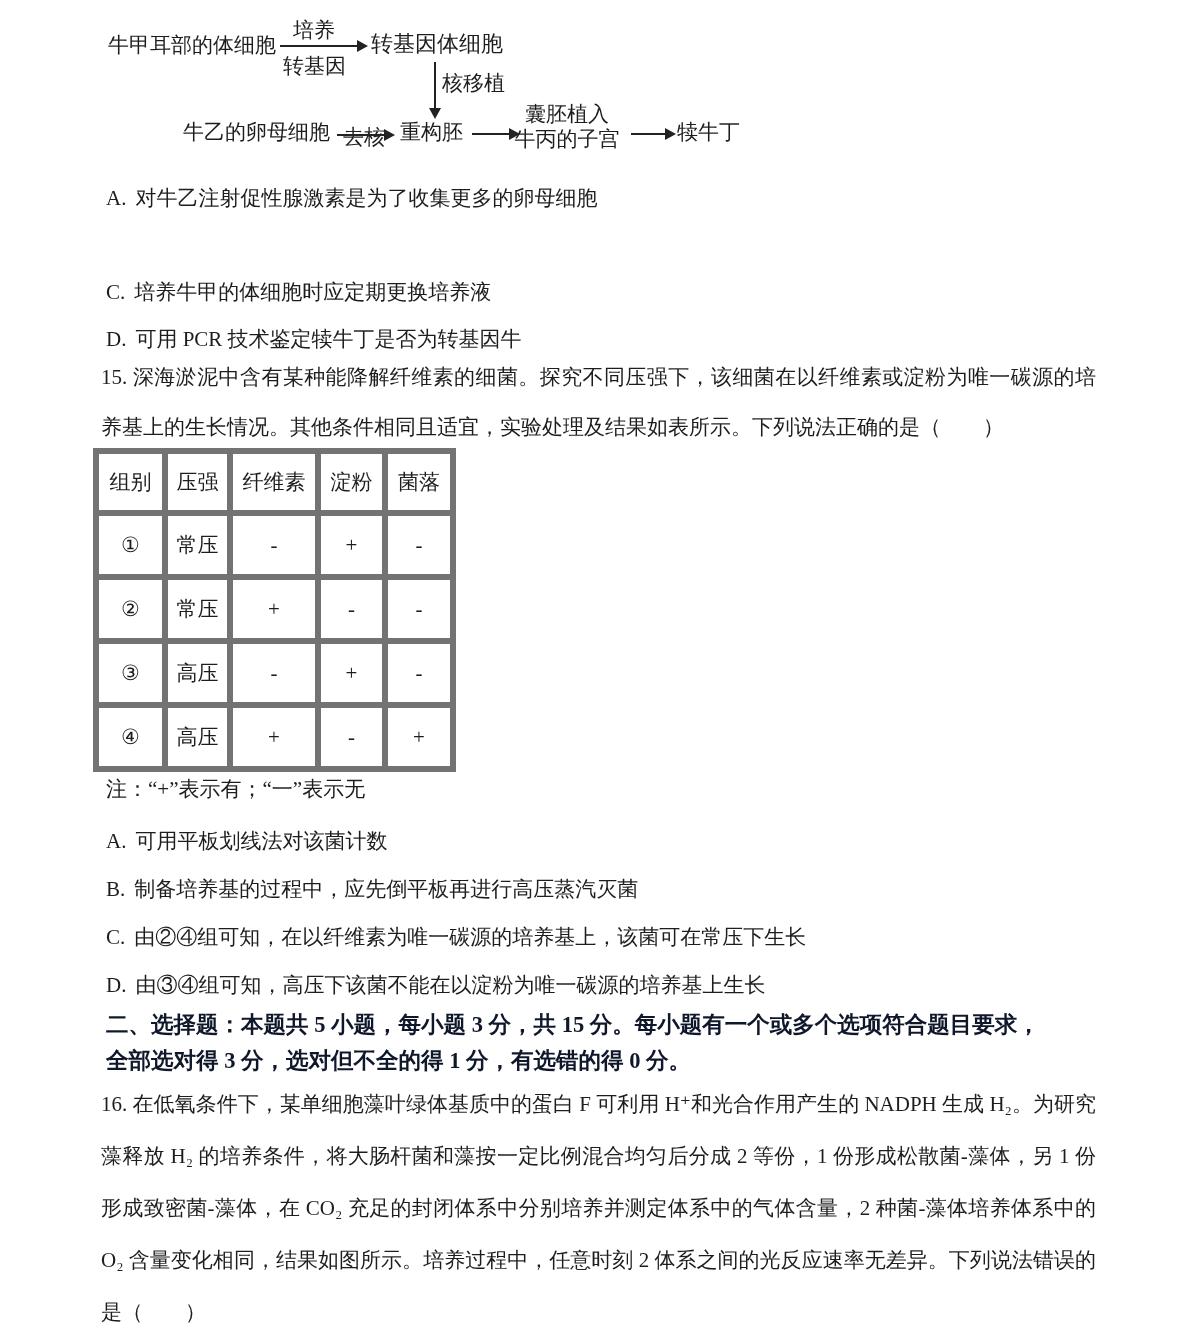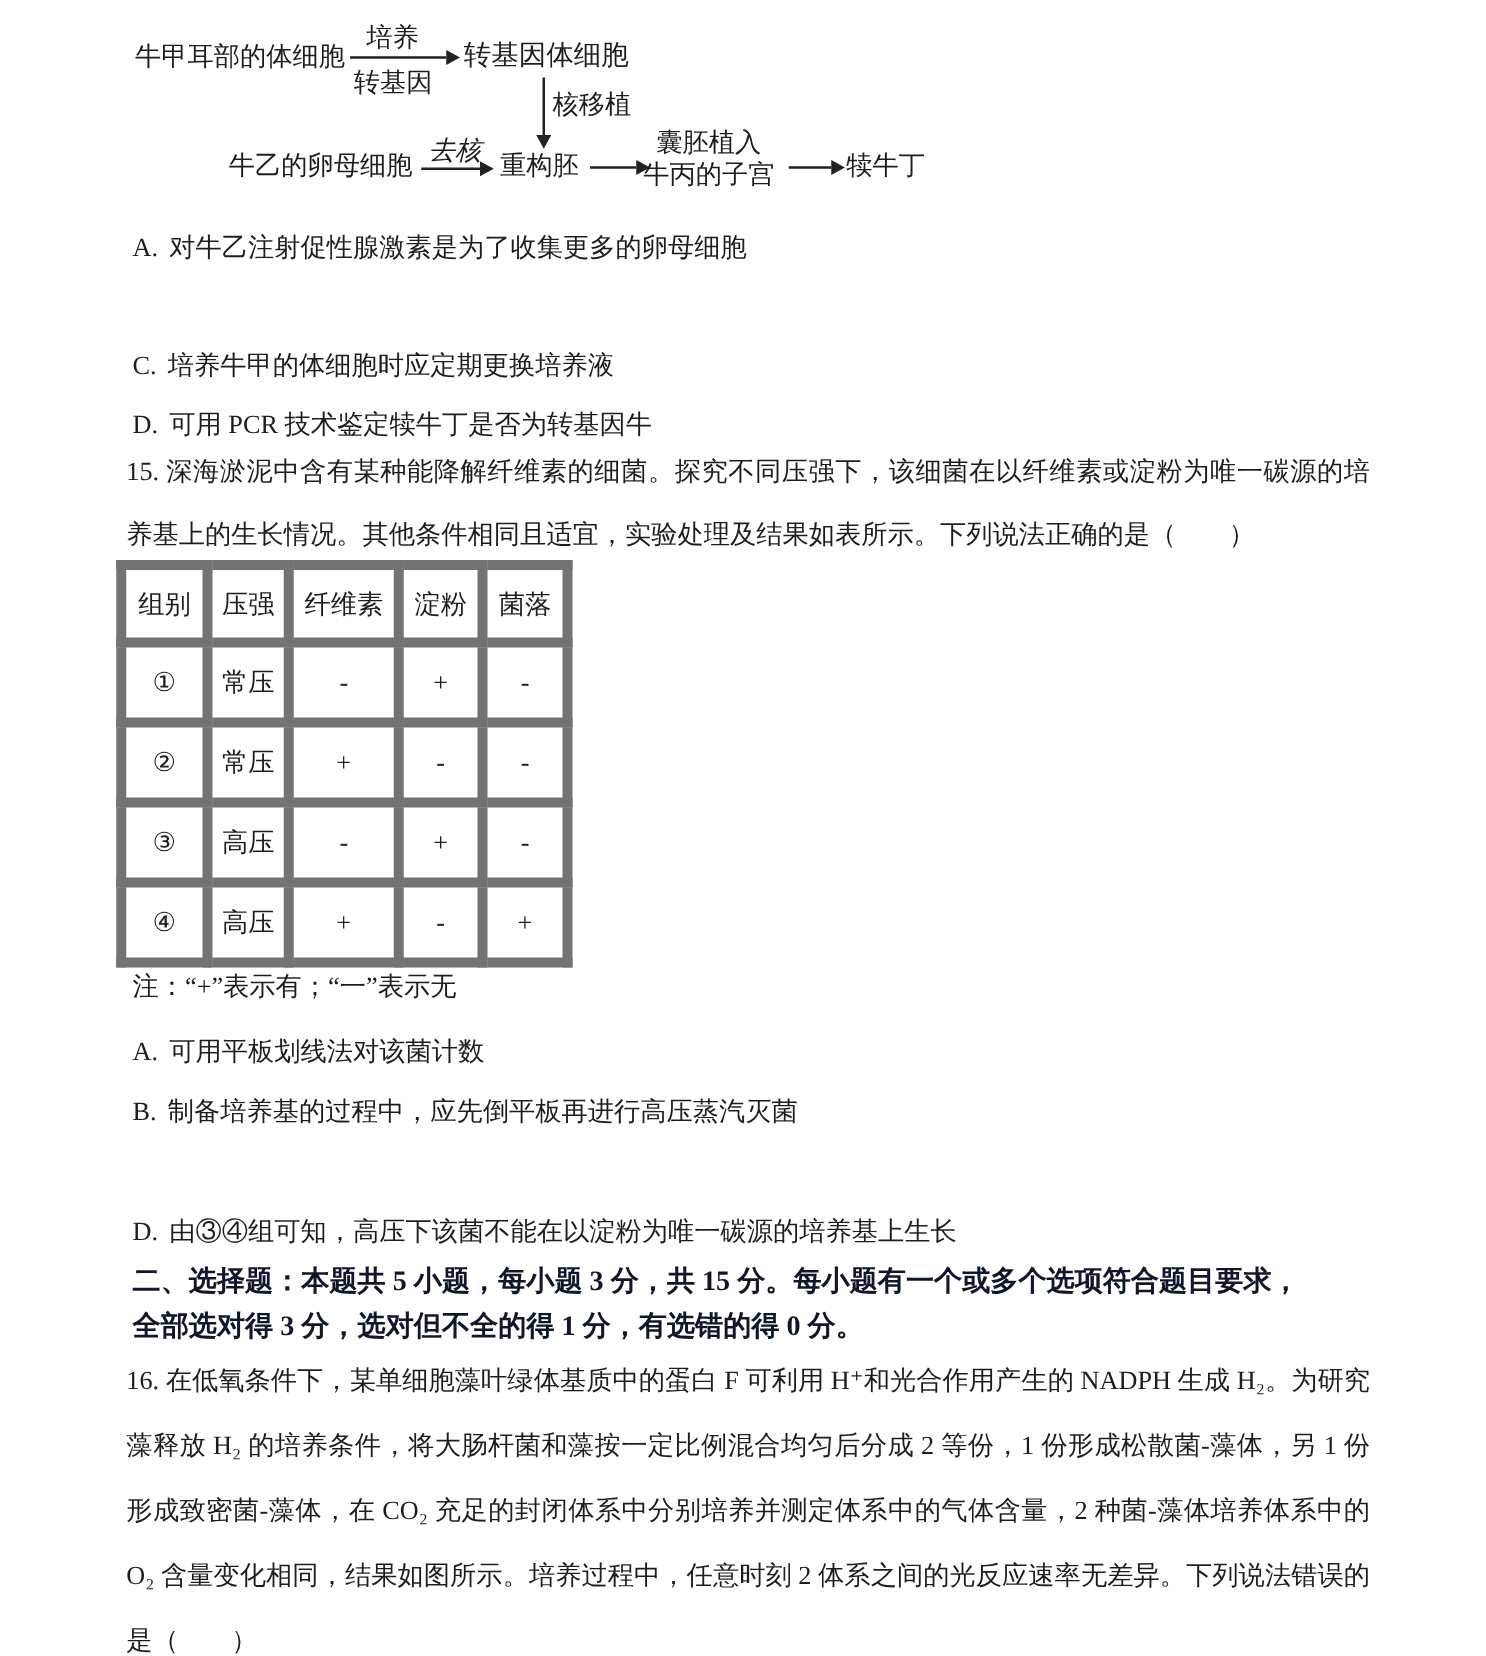--- a/index.html
+++ b/index.html
@@ -27,21 +27,21 @@
   .opt .lbl { display:inline-block; margin-right:9px; }
   .stem { position:absolute; left:101px; width:995px; font-size:21px; text-align:justify; }
   .stem15 { top:352px; line-height:50px; }
   .stem16 { top:1078px; line-height:52px; }
   .note { position:absolute; left:106px; top:775px; font-size:21px; white-space:nowrap; }
   .sec-head { position:absolute; left:106px; top:1007px; width:995px;
               font-size:22.5px; font-weight:bold; line-height:36px; color:#0f172a; }
   
   table.growth { position:absolute; left:93px; top:448px; border-collapse:collapse; table-layout:fixed; }
   table.growth td, table.growth th {
-    border:8px solid #737373; font-weight:normal;
+    border:6px solid #737373; font-weight:normal;
     text-align:center; vertical-align:middle; font-size:21px; color:#1d1d1d;
   }
   table.growth th { height:62px; }
   table.growth td { height:64px; }
   .c0{width:69px;} .c1{width:65px;} .c2{width:88px;} .c3{width:67px;} .c4{width:68px;}
 </style>
 </head>
 <body>
 
 <div class="page">
@@ -53,21 +53,21 @@
     <div class="ha" style="left:280px; top:45px; width:77px;"></div>
     <span class="dg dg-sm" style="left:283px; top:53px;text-align:center;">转基因</span>
 
     <span class="dg" style="left:371px; top:31px; font-size:22px;">转基因体细胞</span>
 
     <div class="va" style="left:434px; top:62px; height:46px;"></div>
     <span class="dg dg-sm" style="left:442px; top:70px;">核移植</span>
 
     <span class="dg" style="left:183px; top:119px;">牛乙的卵母细胞</span>
 
-    <span class="dg dg-sm" style="left:343px; top:107px;font-style:italic;">去核</span>
+    <span class="dg dg-sm" style="left:343px; top:124px;">去核</span>
     <div class="ha" style="left:337px; top:134px; width:47px;"></div>
 
     <span class="dg" style="left:400px; top:119px;">重构胚</span>
 
     <div class="ha" style="left:472px; top:133px; width:37px;"></div>
 
     <div class="dg center2" style="left:507px; top:102px; width:120px;">
       <div>囊胚植入</div>
       <div>牛丙的子宫</div>
     </div>
@@ -130,20 +130,23 @@
     </table>
 
   <div class="note">注：“+”表示有；“一”表示无</div>
 
   <div class="opt" style="top:827px;">
     <span class="lbl">A.</span><span>可用平板划线法对该菌计数</span>
   </div>
   <div class="opt" style="top:875px;">
     <span class="lbl">B.</span><span>制备培养基的过程中，应先倒平板再进行高压蒸汽灭菌</span>
   </div>
+  <div class="opt" style="top:923px;">
+    <span class="lbl">C.</span><span>由②④组可知，在以纤维素为唯一碳源的培养基上，该菌可在常压下生长</span>
+  </div>
   <div class="opt" style="top:971px;">
     <span class="lbl">D.</span><span>由③④组可知，高压下该菌不能在以淀粉为唯一碳源的培养基上生长</span>
   </div>
 
   <div class="sec-head">
     <div>二、选择题：本题共 5 小题，每小题 3 分，共 15 分。每小题有一个或多个选项符合题目要求，</div>
     <div>全部选对得 3 分，选对但不全的得 1 分，有选错的得 0 分。</div>
   </div>
 
   <div class="stem stem16">16. 在低氧条件下，某单细胞藻叶绿体基质中的蛋白 F 可利用 H⁺和光合作用产生的 NADPH 生成 H₂。为研究藻释放 H₂ 的培养条件，将大肠杆菌和藻按一定比例混合均匀后分成 2 等份，1 份形成松散菌-藻体，另 1 份形成致密菌-藻体，在 CO₂ 充足的封闭体系中分别培养并测定体系中的气体含量，2 种菌-藻体培养体系中的 O₂ 含量变化相同，结果如图所示。培养过程中，任意时刻 2 体系之间的光反应速率无差异。下列说法错误的是（　　）</div>

